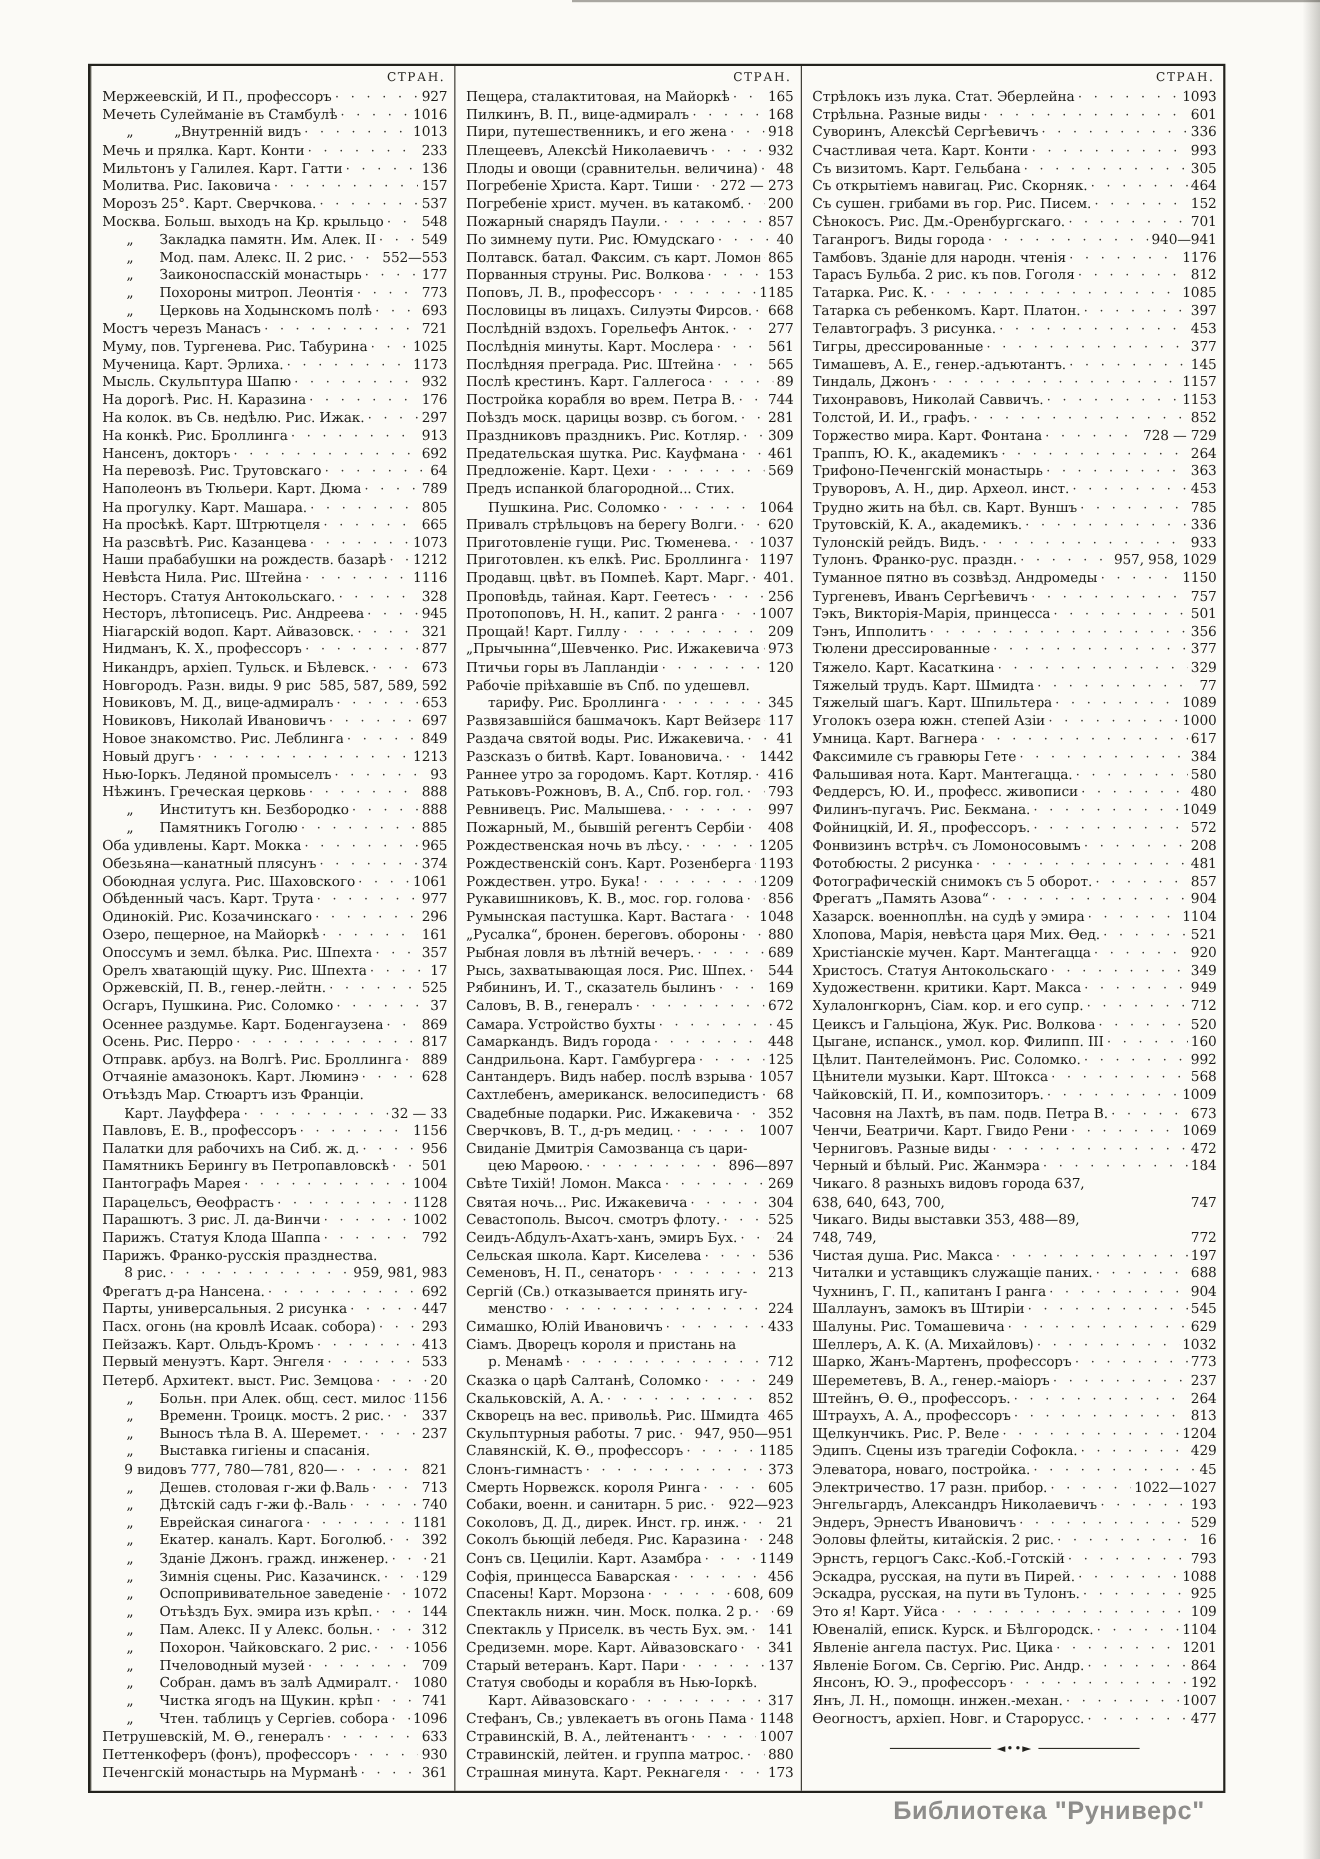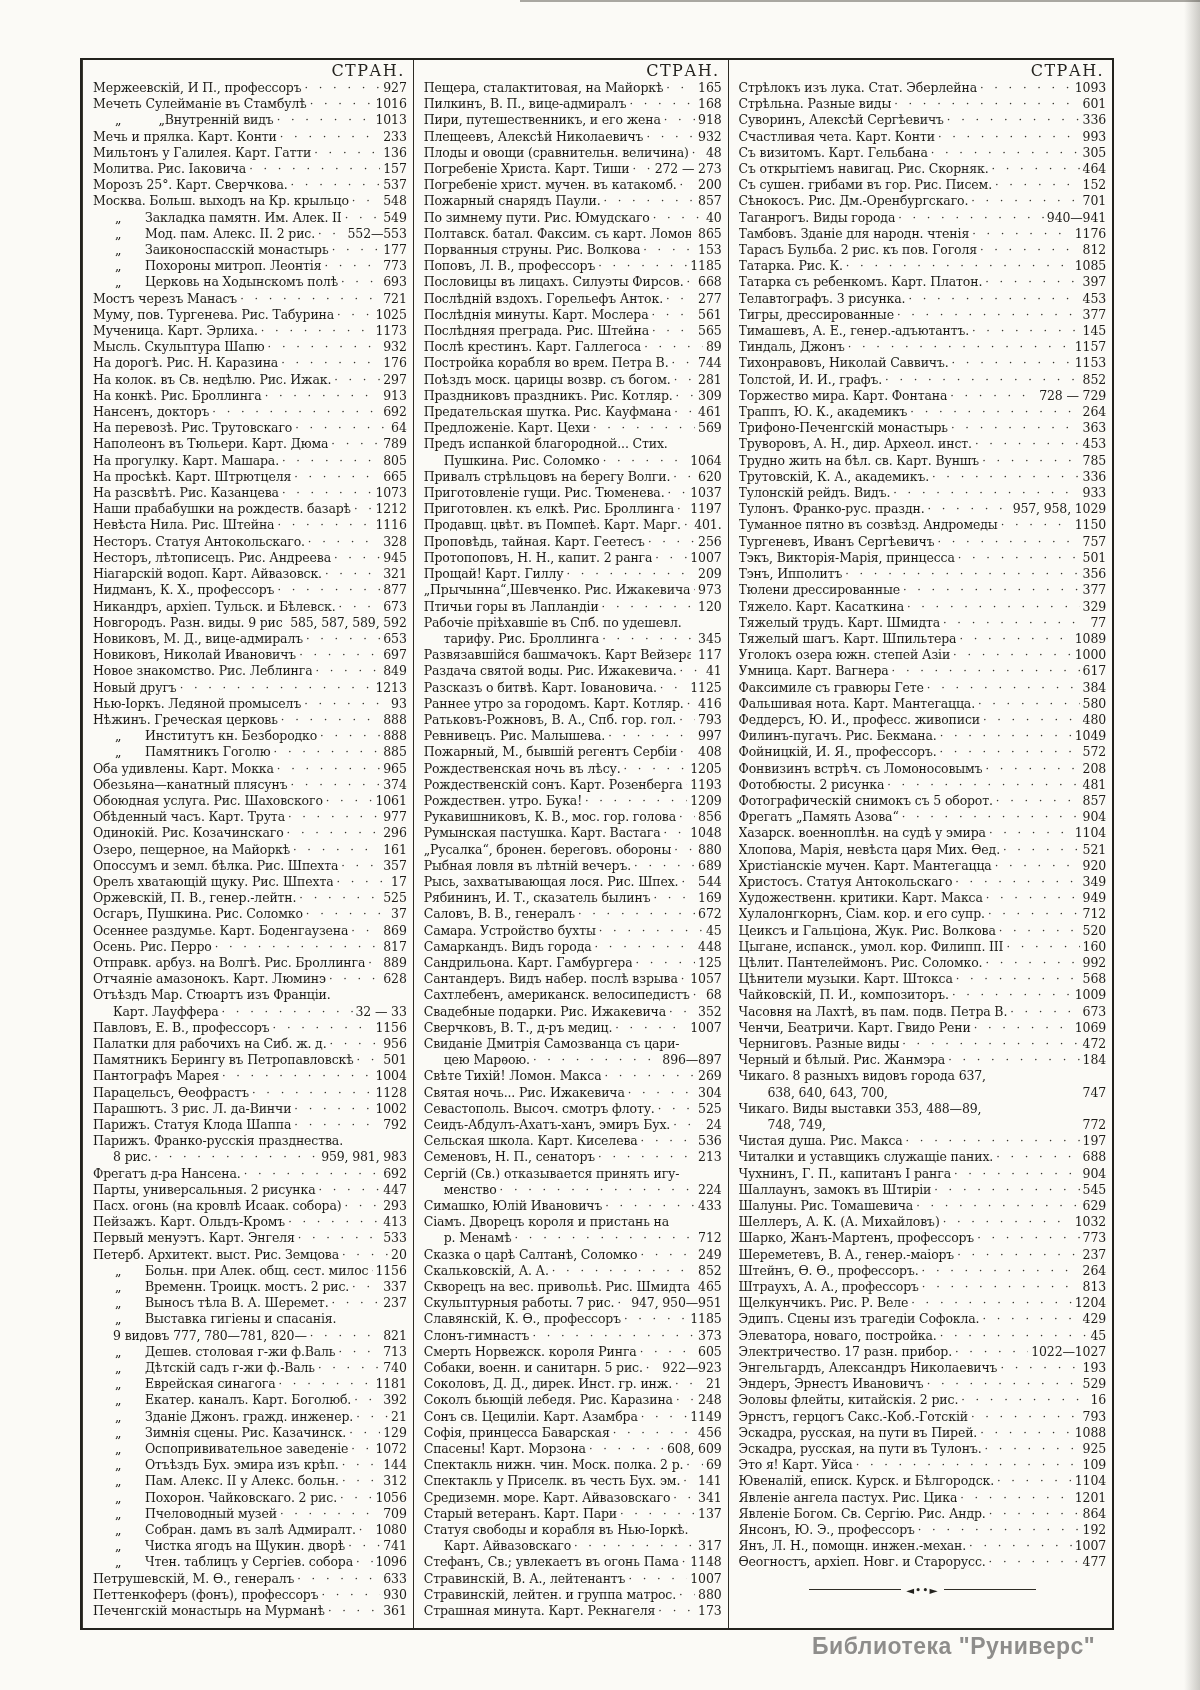--- a/index.html
+++ b/index.html
@@ -15,21 +15,21 @@
   .sheet{
     position:absolute;left:80px;top:58px;width:1034px;height:1572px;
     border:2px solid #23221d;box-sizing:border-box;
     display:flex;background:#fbfaf6;
   }
   .col{box-sizing:border-box;padding:3px 6px 0 10px;overflow:hidden;}
   .col-1{width:332px;border-left:1px solid #3a382f;}
   .col-2{width:316px;border-left:1.5px solid #2e2c25;}
   .col-3{width:386px;border-left:1.5px solid #2e2c25;}
   .col-head{
-    text-align:right;font-size:16px;letter-spacing:1.4px;
+    text-align:right;font-size:11px;letter-spacing:1.4px;
     line-height:13px;padding:1px 2px 3px 0;color:#24231e;
   }
   .row{
     display:flex;align-items:baseline;
     line-height:16.2px;font-size:12.5px;letter-spacing:-0.15px;
     white-space:nowrap;overflow:hidden;
   }
   .row .t{flex:0 1 auto;overflow:hidden;}
   .row .leader{
     flex:1 1 4px;min-width:4px;overflow:hidden;white-space:nowrap;
@@ -37,21 +37,21 @@
   }
   .row .leader::after{
     content:"· · · · · · · · · · · · · · · · · · · · · · · · · · · ·";
     letter-spacing:3.5px;padding:0 3px;font-size:11.5px;
   }
   .row .sp{flex:1 1 4px;}
   .row .p{flex:0 0 auto;text-align:right;padding-left:3px;}
   .row .ditto{flex:0 0 auto;width:30px;padding-left:22px;white-space:pre;}
   .row .ditto.wide{width:auto;min-width:30px;}
   .row.cont .t{padding-left:20px;text-align:right;}
-  .row.right{justify-content:flex-end;margin-left:29px;}
+  .row.right{justify-content:flex-end;}
   .row.right .t{flex:0 0 auto;padding-right:16px;}
   .orn{display:flex;align-items:center;justify-content:center;margin-top:13px;}
   .orn .line{width:92px;height:1.4px;background:#2e2c25;}
   .orn .g{font-size:10.5px;letter-spacing:1px;padding:0 5px;color:#23221d;}
   .watermark{
     position:absolute;left:812px;top:1633px;
     font-family:"Liberation Sans","DejaVu Sans",sans-serif;
     font-weight:700;font-size:23px;color:#8e8d8b;letter-spacing:.5px;
   }
 </style>
@@ -527,21 +527,21 @@
           <span class="p">709</span>
         </div>
         <div class="row">
           <span class="ditto">„</span>
           <span class="t">Собран. дамъ въ залѣ Адмиралт.</span>
           <span class="leader"></span>
           <span class="p">1080</span>
         </div>
         <div class="row">
           <span class="ditto">„</span>
-          <span class="t">Чистка ягодъ на Щукин. дворѣ</span>
+          <span class="t">Чистка ягодъ на Щукин. крѣп</span>
           <span class="leader"></span>
           <span class="p">741</span>
         </div>
         <div class="row">
           <span class="ditto">„</span>
           <span class="t">Чтен. таблицъ у Сергіев. собора</span>
           <span class="leader"></span>
           <span class="p">1096</span>
         </div>
         <div class="row">
@@ -741,21 +741,21 @@
           <span class="p">117</span>
         </div>
         <div class="row">
           <span class="t">Раздача святой воды. Рис. Ижакевича.</span>
           <span class="leader"></span>
           <span class="p">41</span>
         </div>
         <div class="row">
           <span class="t">Разсказъ о битвѣ. Карт. Іовановича.</span>
           <span class="leader"></span>
-          <span class="p">1125</span>
+          <span class="p">1442</span>
         </div>
         <div class="row">
           <span class="t">Раннее утро за городомъ. Карт. Котляр.</span>
           <span class="leader"></span>
           <span class="p">416</span>
         </div>
         <div class="row">
           <span class="t">Ратьковъ-Рожновъ, В. А., Спб. гор. гол.</span>
           <span class="leader"></span>
           <span class="p">793</span>

